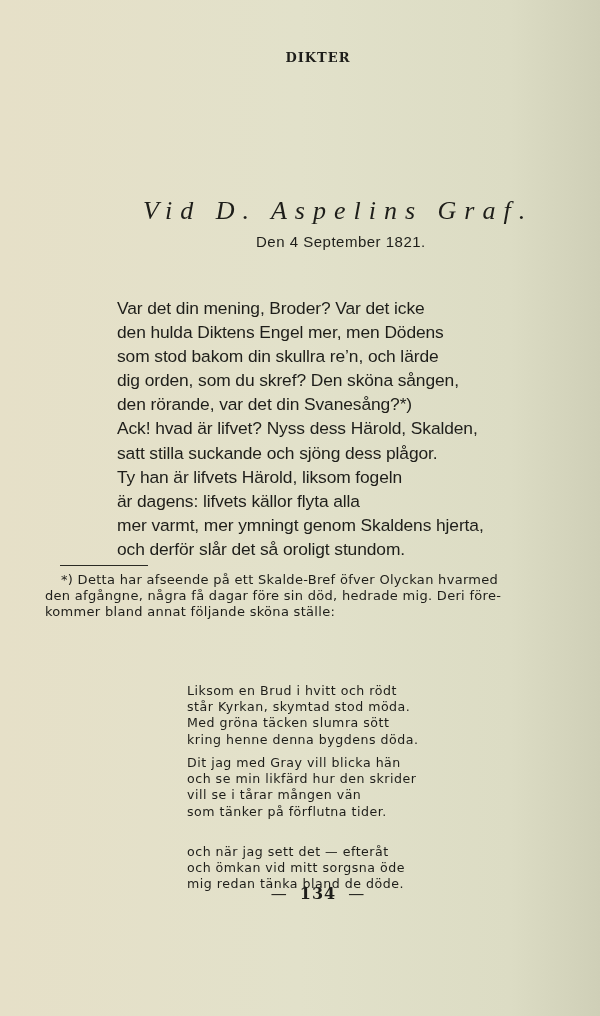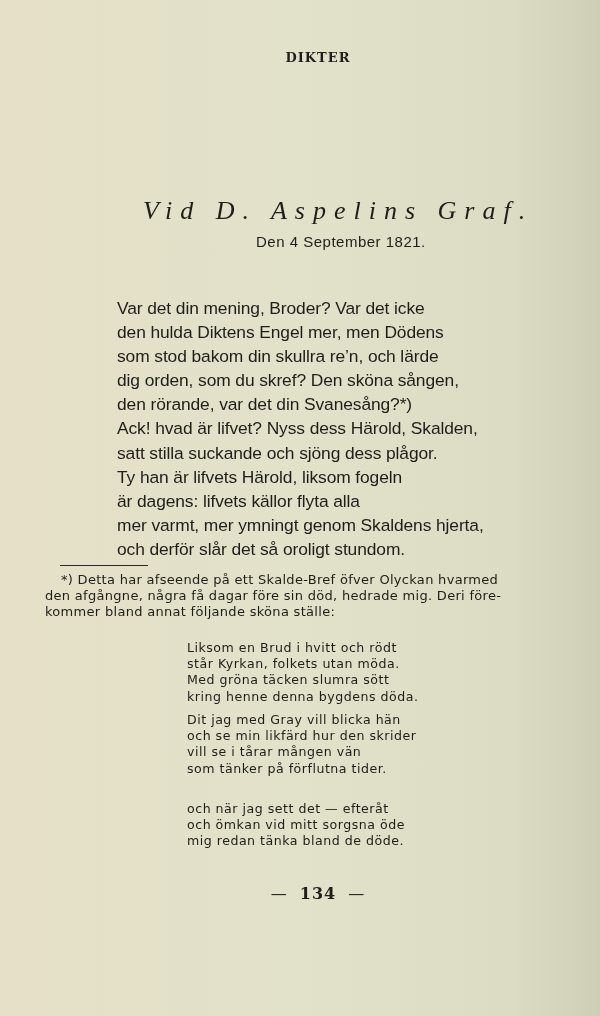--- a/index.html
+++ b/index.html
@@ -37,20 +37,21 @@
       position: absolute; top: 572px; left: 45px; width: 530px;
       font-family: "DejaVu Sans", sans-serif; font-size: 13px; line-height: 15.8px;
       letter-spacing: 0.3px;
     }
     .footnote div { white-space: nowrap; }
     .fn-indent { padding-left: 16px; }
     .quote {
       position: absolute; left: 187px;
       font-family: "DejaVu Sans", sans-serif; font-size: 12.6px; line-height: 16.2px;
       letter-spacing: 0.5px;
+      margin-top: 43px;
     }
     .quote div { white-space: nowrap; }
     .stanza-1 { top: 640px; }
     .stanza-2 { top: 712px; }
     .stanza-3 { top: 801px; }
     .page-number {
       position: absolute; top: 884px; left: 0; width: 636px; text-align: center;
       font-family: "DejaVu Serif", serif; font-weight: bold; font-size: 16px; letter-spacing: 1px;
     }
     .page-number .dash { font-weight: normal; margin: 0 12px; }
@@ -81,21 +82,21 @@
   <div class="rule"></div>
 
   <div class="footnote">
     <div class="fn-indent">*) Detta har afseende på ett Skalde-Bref öfver Olyckan hvarmed</div>
     <div>den afgångne, några få dagar före sin död, hedrade mig.  Deri före-</div>
     <div>kommer bland annat följande sköna ställe:</div>
   </div>
 
   <div class="quote stanza-1">
     <div>Liksom en Brud i hvitt och rödt</div>
-    <div>står Kyrkan, folkets utan möda.</div>
+    <div>står Kyrkan, skymtad stod möda.</div>
     <div>Med gröna täcken slumra sött</div>
     <div>kring henne denna bygdens döda.</div>
   </div>
 
   <div class="quote stanza-2">
     <div>Dit jag med Gray vill blicka hän</div>
     <div>och se min likfärd hur den skrider</div>
     <div>vill se i tårar mången vän</div>
     <div>som tänker på förflutna tider.</div>
   </div>

